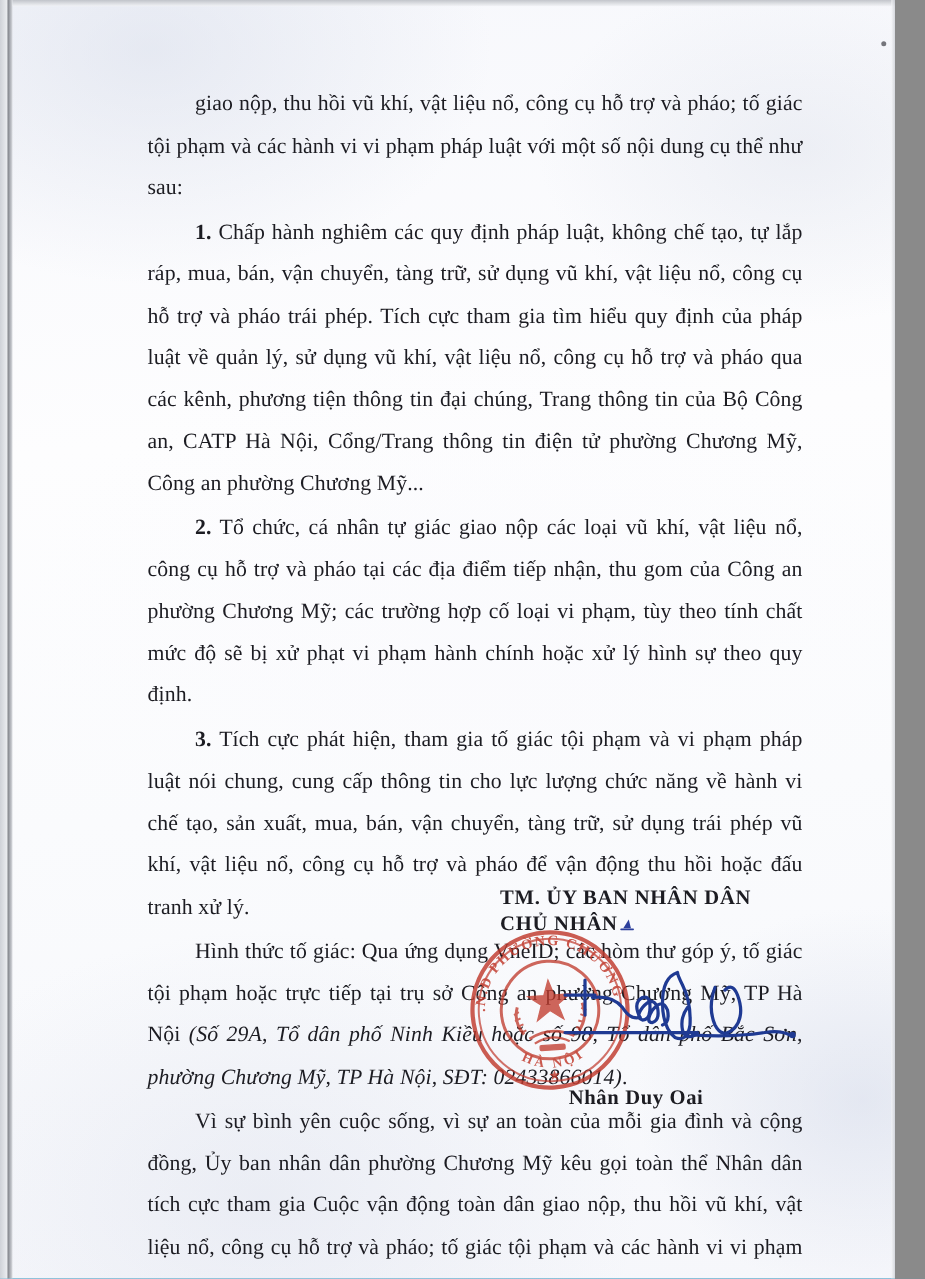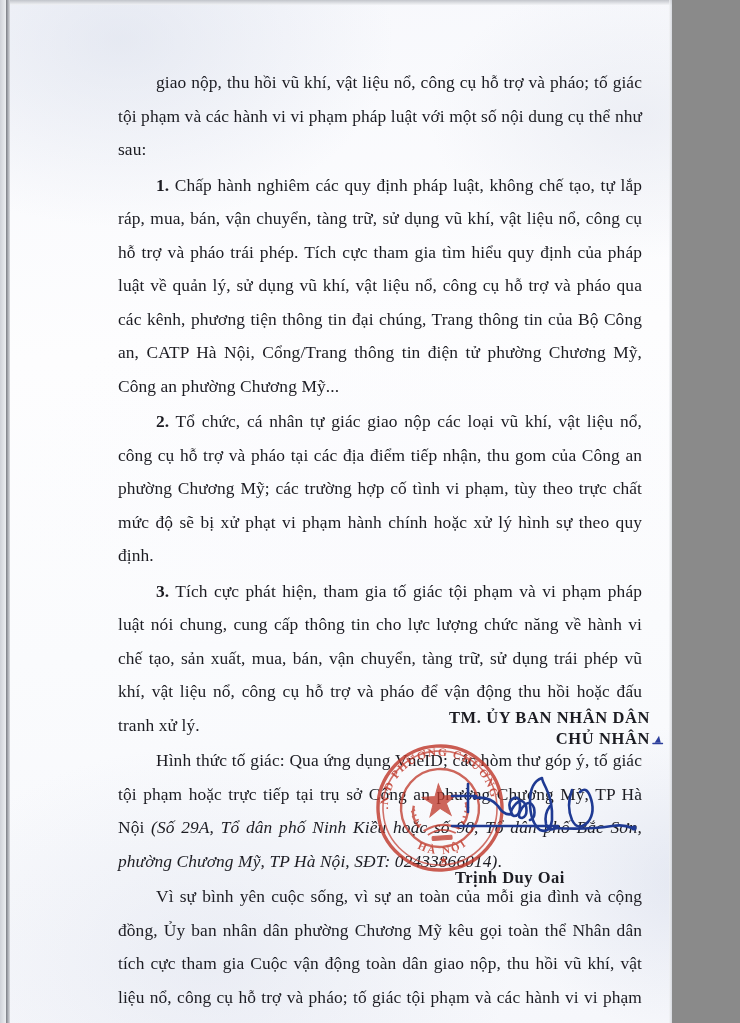--- a/index.html
+++ b/index.html
@@ -9,20 +9,21 @@
     background: #8a8a8a;
   }
   .page {
     position: relative;
     width: 672px;
     height: 1023px;
     overflow: hidden;
     background: #0ea5e9;
     font-family: "Liberation Serif", "DejaVu Serif", serif;
     color: #1c1c22;
+    padding-left: 44px;
   }
   
   .paper-tint {
     position: absolute;
     inset: 0;
     background:
       radial-gradient(ellipse 380px 260px at 120px 40px, rgba(205,212,228,0.42), rgba(205,212,228,0) 72%),
       radial-gradient(ellipse 300px 200px at 640px 120px, rgba(206,212,226,0.30), rgba(206,212,226,0) 70%),
       radial-gradient(ellipse 420px 300px at 210px 960px, rgba(207,213,229,0.32), rgba(207,213,229,0) 72%),
       radial-gradient(ellipse 260px 220px at 690px 880px, rgba(198,206,226,0.40), rgba(198,206,226,0) 70%),
@@ -78,21 +79,21 @@
   }
   .num { font-weight: bold; }
   .ital { font-style: italic; }
 
   
   .sign-block {
     position: absolute;
     left: 400px;
     top: 707px;
     width: 250px;
-    text-align: right;
+    text-align: left;
   }
   .sign-line1 {
     font-size: 16.5px;
     font-weight: bold;
     letter-spacing: .6px;
     line-height: 21px;
     white-space: nowrap;
   }
   .sign-line2 {
     font-size: 16.5px;
@@ -150,21 +151,21 @@
   <div class="edge-right"></div>
   <div class="speck" style="left:705px;top:33px;width:4px;height:4px;"></div>
   <div class="speck" style="left:717px;top:44px;width:2px;height:2px;opacity:.4;"></div>
 
   <div class="content">
 
     <p class="para">giao nộp, thu hồi vũ khí, vật liệu nổ, công cụ hỗ trợ và pháo; tố giác tội phạm và các hành vi vi phạm pháp luật với một số nội dung cụ thể như sau:</p>
 
     <p class="para"><span class="num">1.</span><span> Chấp hành nghiêm các quy định pháp luật, không chế tạo, tự lắp ráp, mua, bán, vận chuyển, tàng trữ, sử dụng vũ khí, vật liệu nổ, công cụ hỗ trợ và pháo trái phép. Tích cực tham gia tìm hiểu quy định của pháp luật về quản lý, sử dụng vũ khí, vật liệu nổ, công cụ hỗ trợ và pháo qua các kênh, phương tiện thông tin đại chúng, Trang thông tin của Bộ Công an, CATP Hà Nội, Cổng/Trang thông tin điện tử phường Chương Mỹ, Công an phường Chương Mỹ...</span></p>
 
-    <p class="para"><span class="num">2.</span><span> Tổ chức, cá nhân tự giác giao nộp các loại vũ khí, vật liệu nổ, công cụ hỗ trợ và pháo tại các địa điểm tiếp nhận, thu gom của Công an phường Chương Mỹ; các trường hợp cố tình vi phạm, tùy theo trực chất mức độ sẽ bị xử phạt vi phạm hành chính hoặc xử lý hình sự theo quy định.</span></p>
+    <p class="para"><span class="num">2.</span><span> Tổ chức, cá nhân tự giác giao nộp các loại vũ khí, vật liệu nổ, công cụ hỗ trợ và pháo tại các địa điểm tiếp nhận, thu gom của Công an phường Chương Mỹ; các trường hợp cố loại vi phạm, tùy theo tính chất mức độ sẽ bị xử phạt vi phạm hành chính hoặc xử lý hình sự theo quy định.</span></p>
 
     <p class="para"><span class="num">3.</span><span> Tích cực phát hiện, tham gia tố giác tội phạm và vi phạm pháp luật nói chung, cung cấp thông tin cho lực lượng chức năng về hành vi chế tạo, sản xuất, mua, bán, vận chuyển, tàng trữ, sử dụng trái phép vũ khí, vật liệu nổ, công cụ hỗ trợ và pháo để vận động thu hồi hoặc đấu tranh xử lý.</span></p>
 
     <p class="para"><span>Hình thức tố giác: Qua ứng dụng VneID; các hòm thư góp ý, tố giác tội phạm hoặc trực tiếp tại trụ sở Công an phường Chương Mỹ, TP Hà Nội </span><span class="ital">(Số 29A, Tổ dân phố Ninh Kiều hoặc số 98, Tổ dân phố Bắc Sơn, phường Chương Mỹ, TP Hà Nội, SĐT: 02433866014)</span><span>.</span></p>
 
     <p class="para">Vì sự bình yên cuộc sống, vì sự an toàn của mỗi gia đình và cộng đồng, Ủy ban nhân dân phường Chương Mỹ kêu gọi toàn thể Nhân dân tích cực tham gia Cuộc vận động toàn dân giao nộp, thu hồi vũ khí, vật liệu nổ, công cụ hỗ trợ và pháo; tố giác tội phạm và các hành vi vi phạm pháp luật.</p>
 
   </div>
 
   <div class="sign-block">
@@ -221,15 +222,15 @@
                  Q76 34 80 44 Q82 54 76 56 Q70 56 76 46 Q84 36 88 46 Q90 56 84 58"></path>
         <path d="M96 16 Q84 20 84 40 Q84 60 94 68 Q104 72 106 58 Q107 40 100 26 Q96 18 96 16"></path>
         <path d="M104 44 Q98 52 100 62 Q102 70 110 66"></path>
         <path d="M108 66 Q140 68 166 64 Q178 62 186 66"></path>
         <circle cx="188" cy="66" r="2.6" fill="#1f3a93" stroke="none"></circle>
         <path d="M126 28 Q120 44 126 58 Q132 70 142 60 Q150 50 144 34 Q140 24 134 30"></path>
       </g>
     </svg>
   </div>
 
-  <div class="signer-name">Trịnh Duy Oai</div>
+  <div class="signer-name">Nhân Duy Oai</div>
 
 </div>
 
 </body></html>

